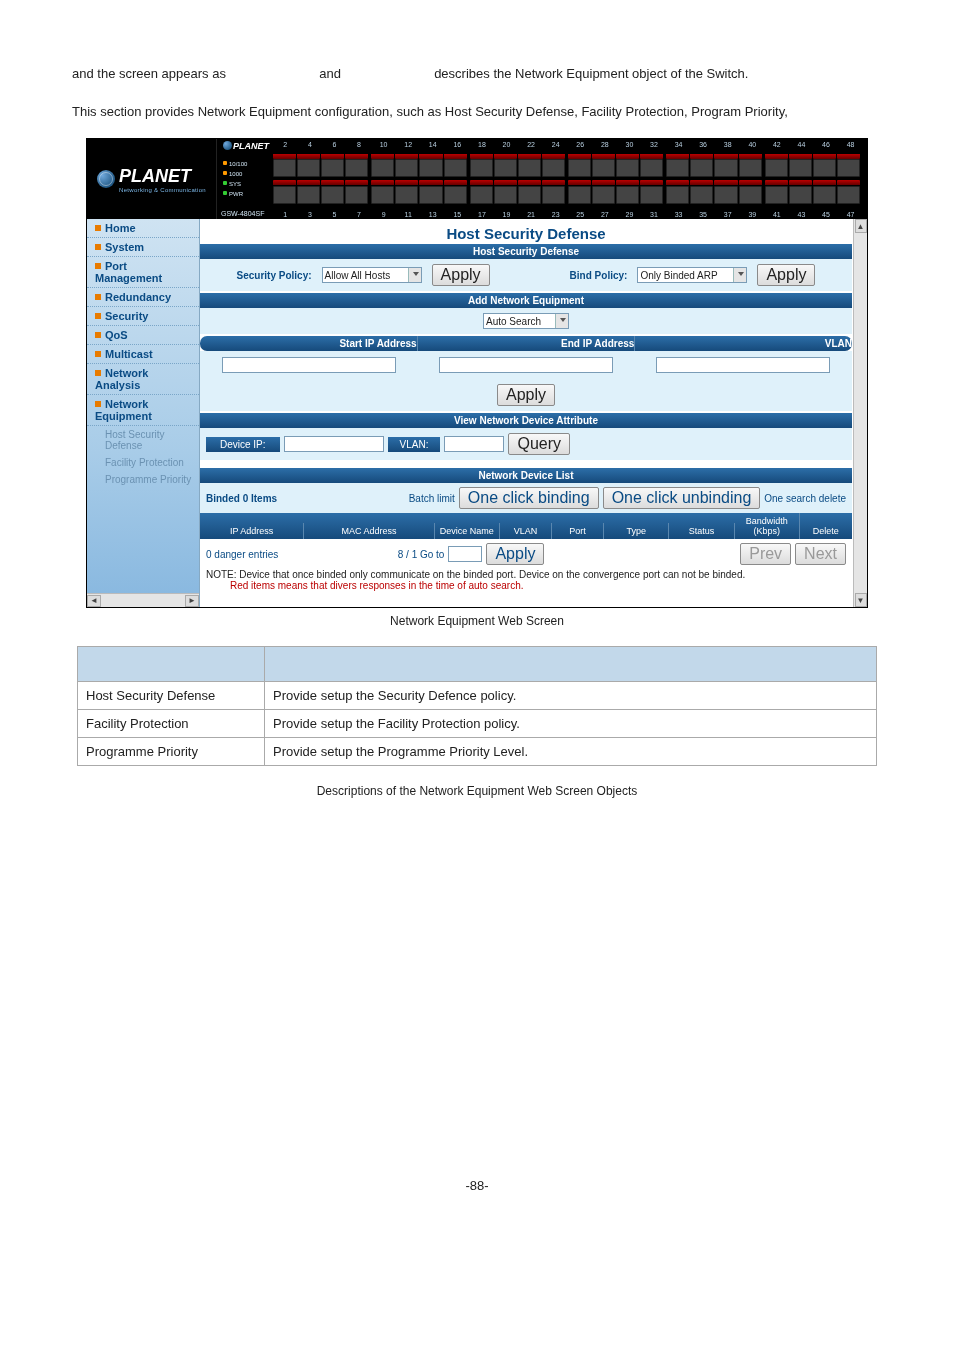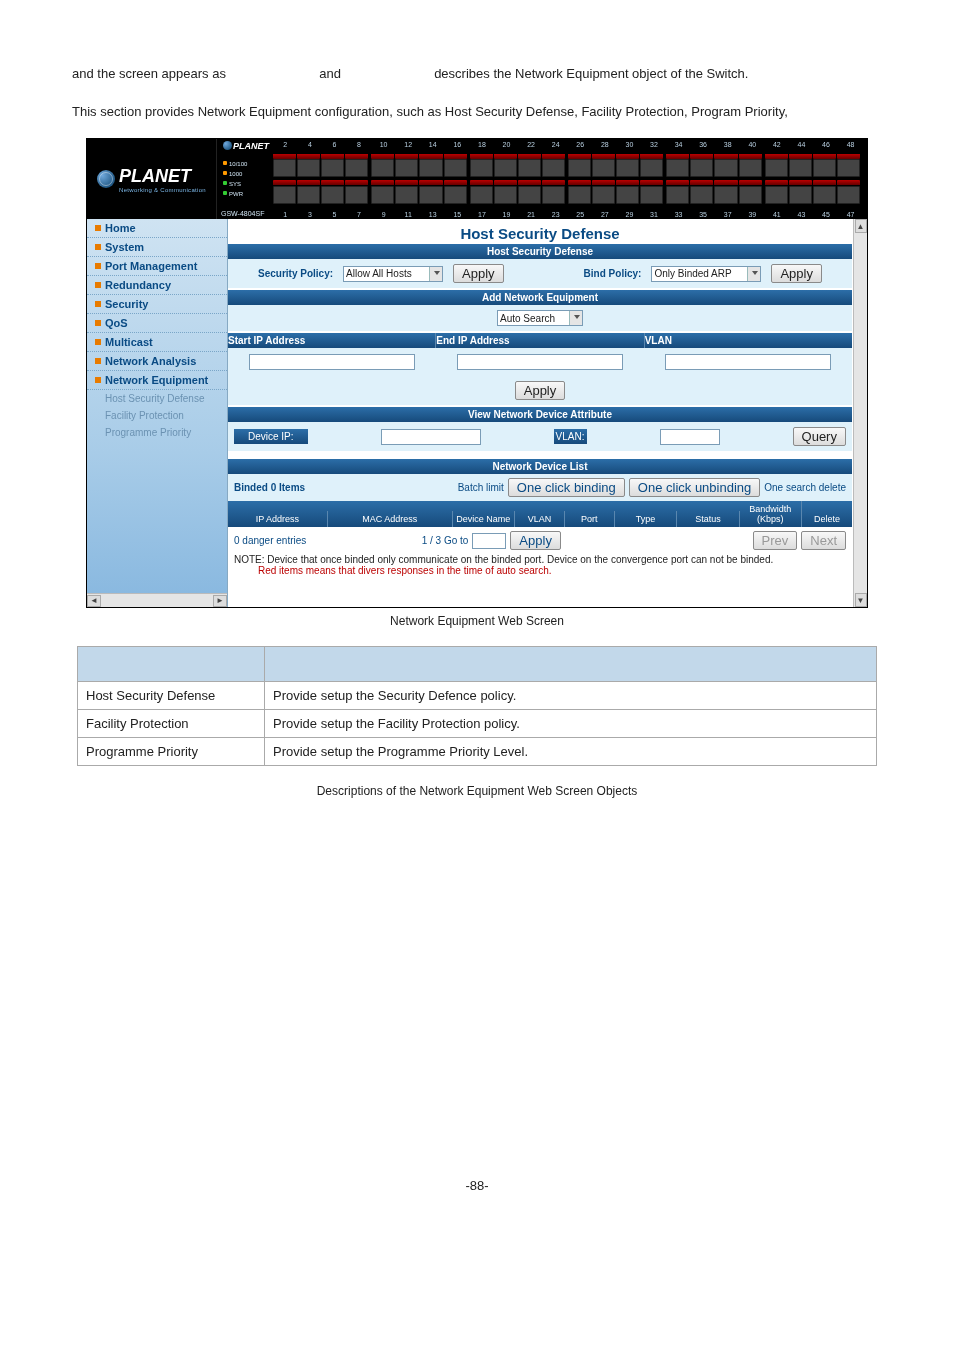--- a/index.html
+++ b/index.html
@@ -171,21 +171,21 @@
   .leds-left .dot.g { background:#3c3; }
   .model-label {
     position:absolute;left:4px;bottom:2px;color:#cfe3f2;font-size:7px;
   }
   
   .main-split {
     display: flex;
     height: calc(100% - 80px);
   }
   .sidebar {
-    width: 141px;
+    width: 113px;
     background: linear-gradient(#cfe3f2, #a8cce8 60%, #87b7df);
     border-right: 1px solid #86a9c3;
     box-sizing: border-box;
     position: relative;
   }
   .side-item {
     padding: 3px 6px 3px 8px;
     font-size: 11px;
     font-weight: bold;
     color: #0a4b84;
@@ -281,32 +281,33 @@
     border-left: 3px solid transparent;
     border-right: 3px solid transparent;
     border-top: 4px solid #555;
   }
   .sel .dd-btn {
     position:absolute;right:0;top:0;bottom:0;width:12px;background:#e5e5e5;border-left:1px solid #9bb;
   }
   .abtn {
     background: linear-gradient(#f8f8f8,#dcdcdc);
     border: 1px solid #8a8a8a;
-    font-size: 13px;
+    font-size: 16px;
     padding: 1px 8px;
     cursor: pointer;
     border-radius: 2px;
   }
   .abtn.disabled { color:#999; }
   .three-col-head {
     display: flex;
     background: linear-gradient(#2c6ea8, #164a7b);
     color: #fff;
     font-weight: bold;
-    text-align: left;
+    text-align: right;
+    border-radius: 7px;
   }
   .three-col-head > div {
     flex: 1;
     padding: 2px 0;
     font-size: 10px;
     border-right: 1px solid #5a87af;
   }
   .three-col-head > div:last-child { border-right: none; }
   .three-col-body {
     display: flex;
@@ -320,21 +321,21 @@
   .three-col-body input {
     width: 80%;
     border: 1px solid #7a9cb6;
     height: 16px;
     box-sizing: border-box;
     background:#fff;
   }
   .view-row {
     background:#dff1fa;
     display:flex;align-items:center;gap:4px;
-    padding:5px 6px;border-bottom:2px solid #fff;justify-content:space-between;
+    padding:5px 6px;border-bottom:2px solid #fff;justify-content:flex-start;
   }
   .thead-row {
     display:flex;background:linear-gradient(#2c6ea8,#164a7b);color:#fff;font-size:9px;align-items:flex-end;
   }
   .thead-row > div { padding:3px 3px;text-align:center;border-right:1px solid #5a87af;box-sizing:border-box;}
   .thead-row > div:last-child { border-right:none; }
   .list-row {
     background:#dff1fa;display:flex;align-items:center;gap:4px;padding:4px 6px;
     font-size:10px;color:#0a4b84;
   }
@@ -745,21 +746,21 @@
             <div><input style=""></div>
           </div>
           <div class="panel-row center">
             <span class="abtn">Apply</span>
           </div>
 
           <div class="bar">View Network Device Attribute</div>
           <div class="view-row">
             <span class="lbl" style="background:linear-gradient(#2c6ea8,#164a7b);color:#fff;padding:2px 14px">Device IP:</span>
             <input class="txt" style="width: 100px;">
-            <span class="lbl" style="background:linear-gradient(#2c6ea8,#164a7b);color:#fff;padding:2px 2px">VLAN:</span>
+            <span class="lbl" style="background:linear-gradient(#2c6ea8,#164a7b);color:#fff;padding:2px 12px">VLAN:</span>
             <input class="txt" style="width: 60px;">
             <span class="abtn">Query</span>
           </div>
 
           <div style="height:6px"></div>
           <div class="bar">Network Device List</div>
           <div class="list-row">
             <span class="left">Binded 0 Items</span>
             <span class="batch">Batch limit</span>
             <span class="abtn">One click binding</span>
@@ -773,21 +774,21 @@
             <div style="width:8%">VLAN</div>
             <div style="width:8%">Port</div>
             <div style="width:10%">Type</div>
             <div style="width:10%">Status</div>
             <div style="width:10%">Bandwidth (Kbps)</div>
             <div style="width:8%">Delete</div>
           </div>
 
           <div class="footer-row">
             <span style="flex:1;color:#0a4b84">0 danger entries</span>
-            <span>1 / 3 Go to</span>
+            <span>8 / 1 Go to</span>
             <input class="txt" style="width: 34px;">
             <span class="abtn">Apply</span>
             <span style="flex:1"></span>
             <span class="abtn disabled">Prev</span>
             <span class="abtn disabled">Next</span>
           </div>
           <div class="note-row">NOTE: Device that once binded only communicate on the binded port. Device on the convergence port can not be binded.</div>
           <div class="note-row"><span class="red">Red items means that divers responses in the time of auto search.</span></div>
         </div>
       </div>

